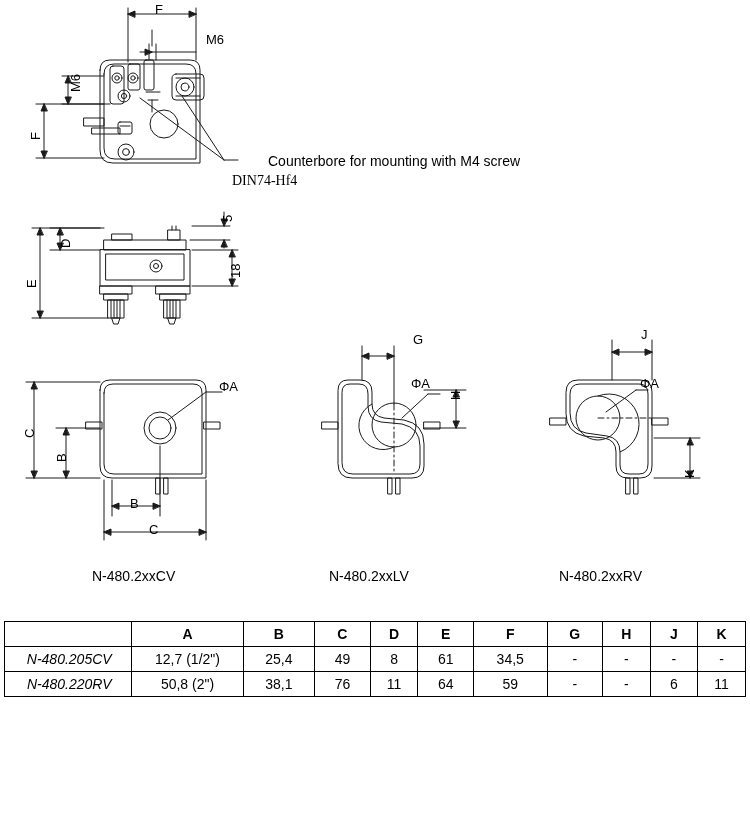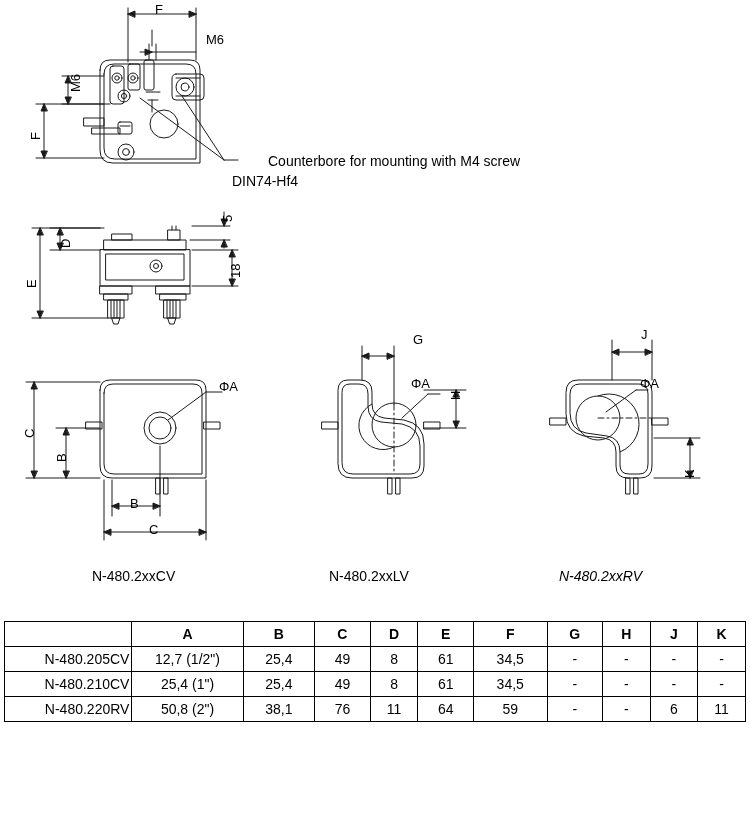--- a/index.html
+++ b/index.html
@@ -8,21 +8,21 @@
   svg.dwg{position:absolute;left:0;top:0;width:750px;height:813px;}
   .lbl{position:absolute;font-family:"Liberation Sans",sans-serif;font-size:13px;color:#000;white-space:nowrap;}
   .lbl.big{font-size:14px;}
   .lbl.rot{transform:rotate(-90deg);transform-origin:left top;}
   .partname{position:absolute;font-size:14px;white-space:nowrap;}
   
   .tbl-wrap{position:absolute;left:4px;top:621px;width:742px;}
   table.spec{border-collapse:collapse;width:742px;font-size:14px;}
   table.spec td,table.spec th{border:1px solid #000;text-align:center;padding:2px 2px;height:20px;line-height:18px;font-weight:normal;}
   table.spec thead th{font-weight:bold;}
-  table.spec td.name{text-align:right;padding-left:4px;}
+  table.spec td.name{text-align:center;padding-left:4px;font-style:italic;}
   .col-name{width:128px;}
   .col-a{width:112px;}
   .col-b{width:72px;}
   .col-c{width:56px;}
   .col-d{width:48px;}
   .col-e{width:56px;}
   .col-f{width:74px;}
   .col-g{width:56px;}
   .col-h{width:48px;}
   .col-j{width:48px;}
@@ -257,21 +257,21 @@
 
     </g>
   </svg>
 
   <div class="lbl" style="left:155px;top:2px;">F</div>
   <div class="lbl" style="left:206px;top:32px;">M6</div>
   <div class="lbl rot" style="left:68px;top:92px;">M6</div>
   <div class="lbl rot" style="left:28px;top:140px;">F</div>
 
   <div class="lbl big" style="left:232px;top:153px;margin-left:36px;">Counterbore for mounting with M4 screw</div>
-  <div class="lbl big" style="left:232px;top:173px;">DIN74-Hf4</div>
+  <div class="lbl big" style="left:232px;top:173px;font-family:Liberation Serif, serif;">DIN74-Hf4</div>
 
   <div class="lbl rot" style="left:58px;top:248px;">D</div>
   <div class="lbl rot" style="left:24px;top:288px;">E</div>
   <div class="lbl rot" style="left:220px;top:222px;">5</div>
   <div class="lbl rot" style="left:228px;top:278px;">18</div>
 
   <div class="lbl rot" style="left:22px;top:438px;">C</div>
   <div class="lbl rot" style="left:54px;top:462px;">B</div>
   <div class="lbl" style="left:130px;top:496px;">B</div>
   <div class="lbl" style="left:149px;top:522px;">C</div>
@@ -280,21 +280,21 @@
   <div class="lbl" style="left:411px;top:376px;">ΦA</div>
   <div class="lbl" style="left:640px;top:376px;">ΦA</div>
 
   <div class="lbl" style="left:413px;top:332px;">G</div>
   <div class="lbl rot" style="left:448px;top:400px;">H</div>
   <div class="lbl" style="left:641px;top:327px;">J</div>
   <div class="lbl rot" style="left:682px;top:478px;">K</div>
 
   <div class="partname" style="left:92px;top:568px;">N-480.2xxCV</div>
   <div class="partname" style="left:329px;top:568px;text-align:right;">N-480.2xxLV</div>
-  <div class="partname" style="left:559px;top:568px;font-style:italic;">N-480.2xxRV</div>
+  <div class="partname" style="left:559px;top:568px;">N-480.2xxRV</div>
 
   <div class="tbl-wrap">
     <table class="spec">
       <colgroup>
         <col class="col-name">
           <col class="col-a">
           <col class="col-b">
           <col class="col-c">
           <col class="col-d">
           <col class="col-e">
@@ -327,33 +327,20 @@
           <td>49</td>
           <td>8</td>
           <td>61</td>
           <td>34,5</td>
           <td>-</td>
           <td>-</td>
           <td>-</td>
           <td>-</td>
         </tr>
         <tr>
-          <td class="name">N-480.210CV</td>
-          <td>25,4 (1")</td>
-          <td>25,4</td>
-          <td>49</td>
-          <td>8</td>
-          <td>61</td>
-          <td>34,5</td>
-          <td>-</td>
-          <td>-</td>
-          <td>-</td>
-          <td>-</td>
-        </tr>
-        <tr>
           <td class="name">N-480.220RV</td>
           <td>50,8 (2")</td>
           <td>38,1</td>
           <td>76</td>
           <td>11</td>
           <td>64</td>
           <td>59</td>
           <td>-</td>
           <td>-</td>
           <td>6</td>

